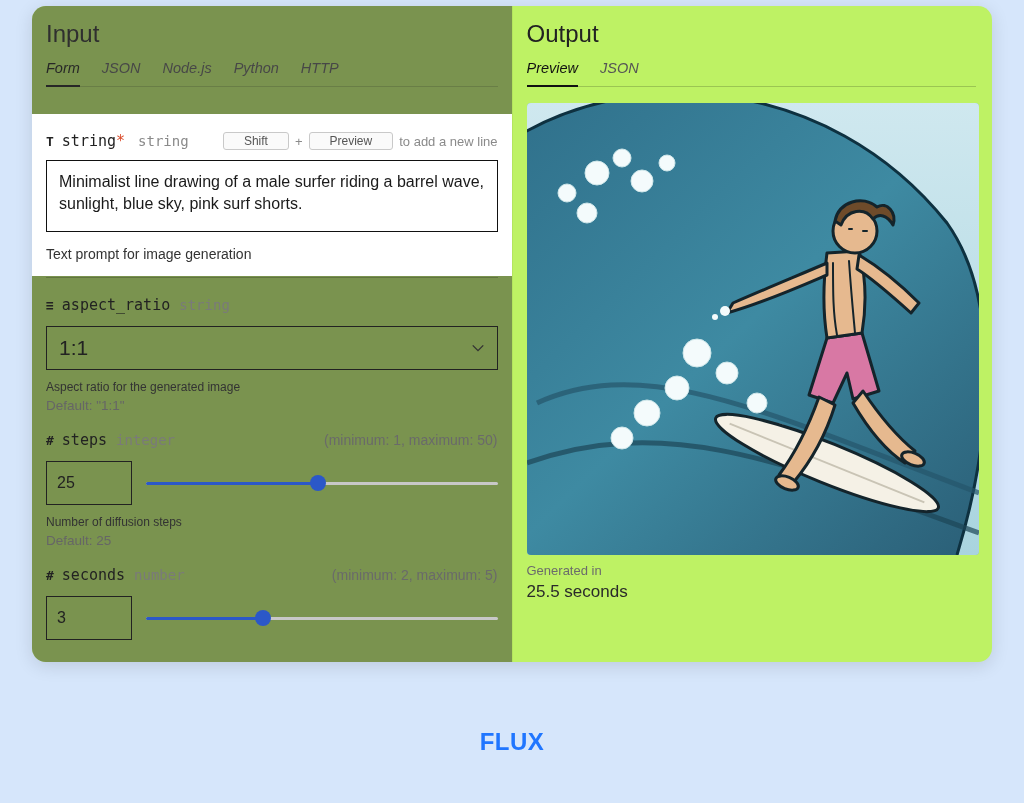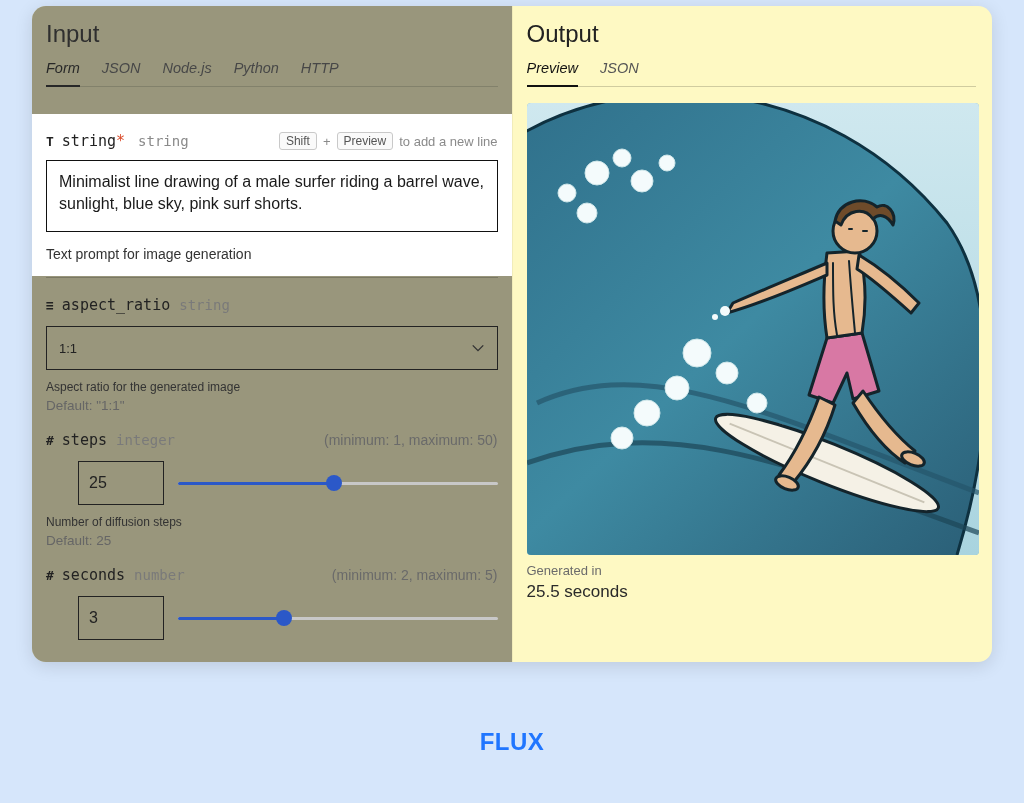--- a/index.html
+++ b/index.html
@@ -7,21 +7,21 @@
   font-family: -apple-system, BlinkMacSystemFont, "Segoe UI", Helvetica, Arial, sans-serif;
   background: #d6e6fb;
   width: 1024px;
   height: 803px;
   overflow: hidden;
 }
 .frame {
   position: absolute;
   left: 32px; top: 6px;
   width: 960px; height: 656px;
-  background: #fef9c3;
+  background: #bef264;
   border-radius: 14px;
   box-shadow: 0 4px 18px rgba(0,0,0,.12);
   overflow: hidden;
   display: flex;
 }
 .pane { flex: 1; position: relative; overflow: hidden; }
 .pane.input { border-right: 1px solid rgba(0,0,0,.05); }
 .pane.input .overlay{
   position:absolute; inset:0; background:rgba(60,60,60,.52); pointer-events:none;
 }
@@ -37,43 +37,43 @@
   position:absolute; left:0; right:0; top:108px;
   background:#fff; z-index:5;
   padding:18px 14px 14px 14px;
 }
 .field-header { display:flex; align-items:center; justify-content:space-between; margin-bottom:10px; }
 .field-name { font-family: ui-monospace,Menlo,Consolas,monospace; font-size:15px; color:#222; display:flex; align-items:center; gap:8px;}
 .field-name .type-icon { font-size:13px; font-weight:600; }
 .req { color:#d94b2b; }
 .field-type { color:#8a8a8a; font-family: ui-monospace,Menlo,Consolas,monospace; font-size:14px; margin-left:4px;}
 .hint { font-size:13px; color:#8a8a8a; display:flex; align-items:center; gap:6px;}
-.kbd { border:1px solid #c9c9c9; border-radius:3px; padding:1px 6px; font-size:12px; color:#555; background:#fafafa;}
+.kbd { border:1px solid #c9c9c9; border-radius:3px; padding:1px 20px; font-size:12px; color:#555; background:#fafafa;}
 textarea.prompt {
   width:100%; border:1px solid #111; padding:10px 12px; font-size:16px; line-height:1.4;
   resize:none; height:72px; font-family:inherit; color:#1a1a1a;
 }
 .field-desc { margin-top:10px; font-size:14px; color:#333; }
 
 .dim-section { padding:0 14px; position:relative; z-index:1; }
 .sec-block { padding-top:18px; }
 .divider { border-top:1px solid rgba(0,0,0,.2); }
 .label-row { display:flex; justify-content:space-between; align-items:baseline; }
 .label-row .subtype { color:#7a7a7a; font-family:ui-monospace,Menlo,Consolas,monospace; font-size:14px; }
 .label-row .range { color:#6a6a6a; font-size:14px; }
 .select {
   margin-top:12px; border:1px solid #222; height:44px; display:flex; align-items:center;
-  justify-content:space-between; padding:0 12px; font-size:13px; color:#222; background:transparent;
+  justify-content:space-between; padding:0 12px; font-size:21px; color:#222; background:transparent;
   cursor:pointer; width:100%;
 }
 .chev { width:14px; height:14px; }
 .small-desc { margin-top:10px; font-size:12px; color:#333; }
 .default { margin-top:4px; font-size:13.5px; color:#666; }
 
-.num-row { margin-top:12px; display:flex; align-items:center; gap:14px;margin-left:32px; }
+.num-row { margin-top:12px; display:flex; align-items:center; gap:14px; }
 .num-box { width:86px; height:44px; border:1px solid #222; display:flex; align-items:center; padding-left:10px; font-size:16px; color:#222;}
 .slider-wrap { flex:1; position:relative; height:18px; }
 .slider-track { position:absolute; left:0; right:0; top:8px; height:3px; background:#c8c8c8; border-radius:2px;}
 .slider-fill  { position:absolute; left:0; top:8px; height:3px; background:#2b58c8; border-radius:2px;}
 .slider-thumb { position:absolute; top:1px; width:16px; height:16px; border-radius:50%; background:#2b58c8; transform:translateX(-50%);}
 
 .out-inner { padding:14px 16px 0 14px; }
 .out-image {
   margin-top:16px; width:452px; height:452px; border-radius:4px; overflow:hidden;
   background:#7ab6c5;

